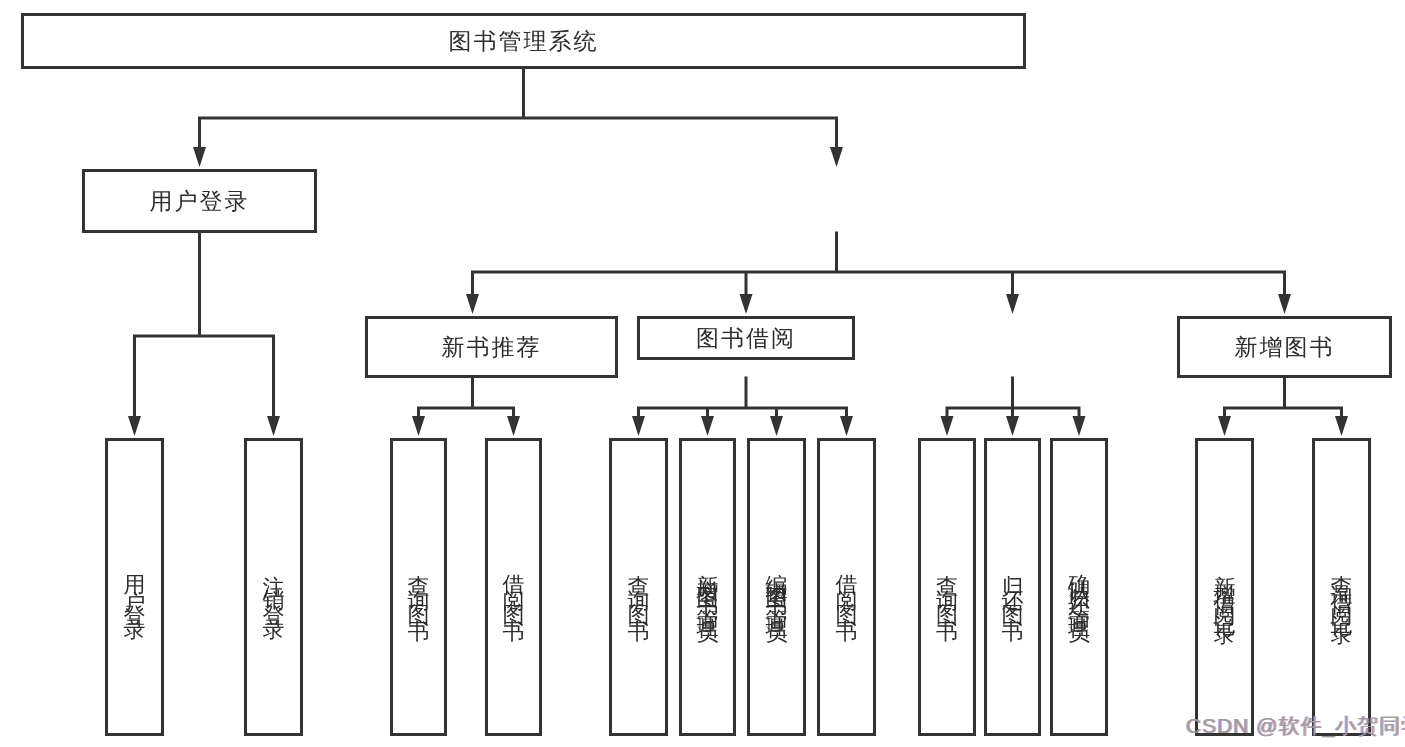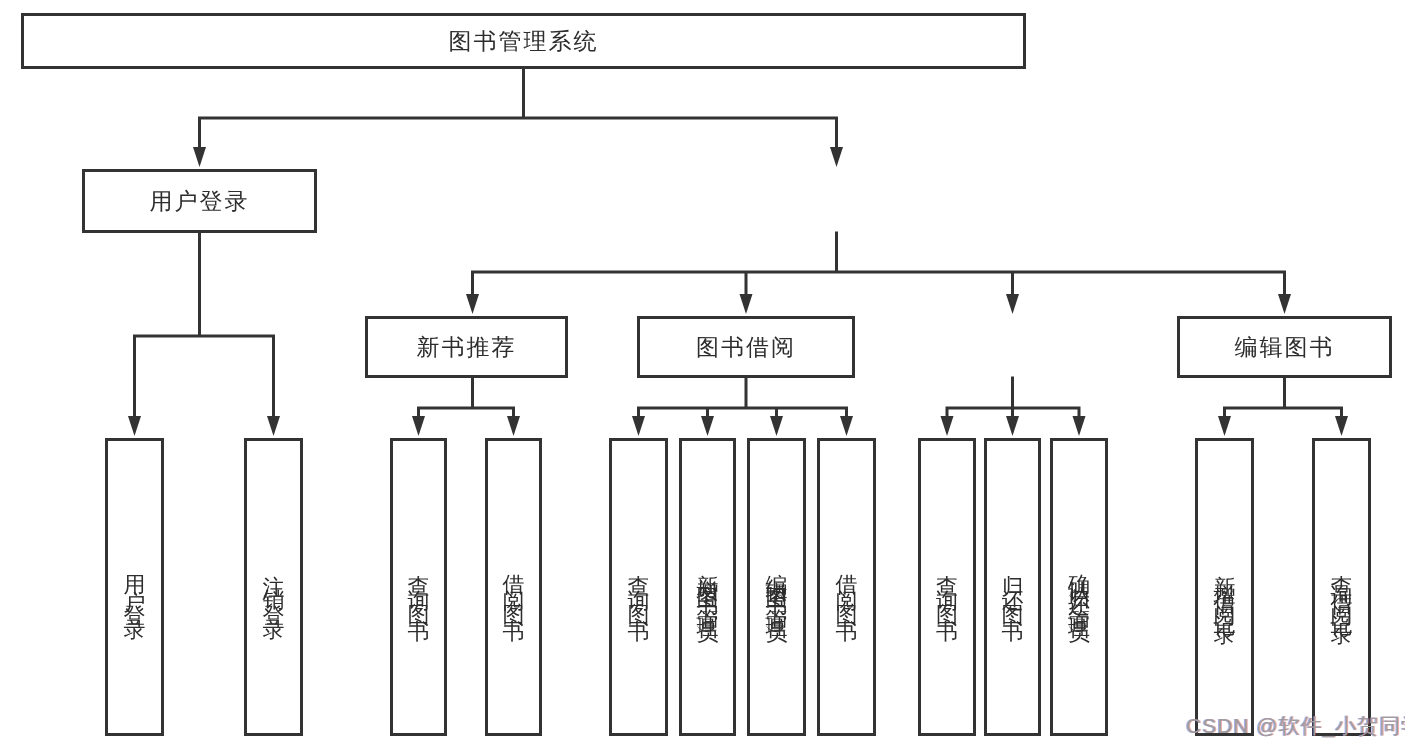--- a/index.html
+++ b/index.html
@@ -82,28 +82,28 @@
   </svg>
 
   <div class="node h-node" style="left:21px;top:13px;width:1005px;height:56px">
     <span>图书管理系统</span>
   </div>
 
   <div class="node h-node" style="left:82px;top:169px;width:235px;height:64px">
     <span>用户登录</span>
   </div>
 
-  <div class="node h-node" style="left:365px;top:316px;width:203px;height:62px">
+  <div class="node h-node" style="left:365px;top:316px;width:253px;height:62px">
     <span>新书推荐</span>
   </div>
-  <div class="node h-node" style="left:637px;top:316px;width:218px;height:62px">
+  <div class="node h-node" style="left:637px;top:316px;width:218px;height:44px">
     <span>图书借阅</span>
   </div>
   <div class="node h-node" style="left:1177px;top:316px;width:215px;height:62px">
-    <span>编辑图书</span>
+    <span>新增图书</span>
   </div>
 
   <div class="node v-node" style="left:105px;top:438px;width:59px;height:298px">
     <span>用户登录</span>
   </div>
   <div class="node v-node" style="left:244px;top:438px;width:59px;height:298px">
     <span>注销登录</span>
   </div>
 
   <div class="node v-node" style="left:390px;top:438px;width:57px;height:298px">

